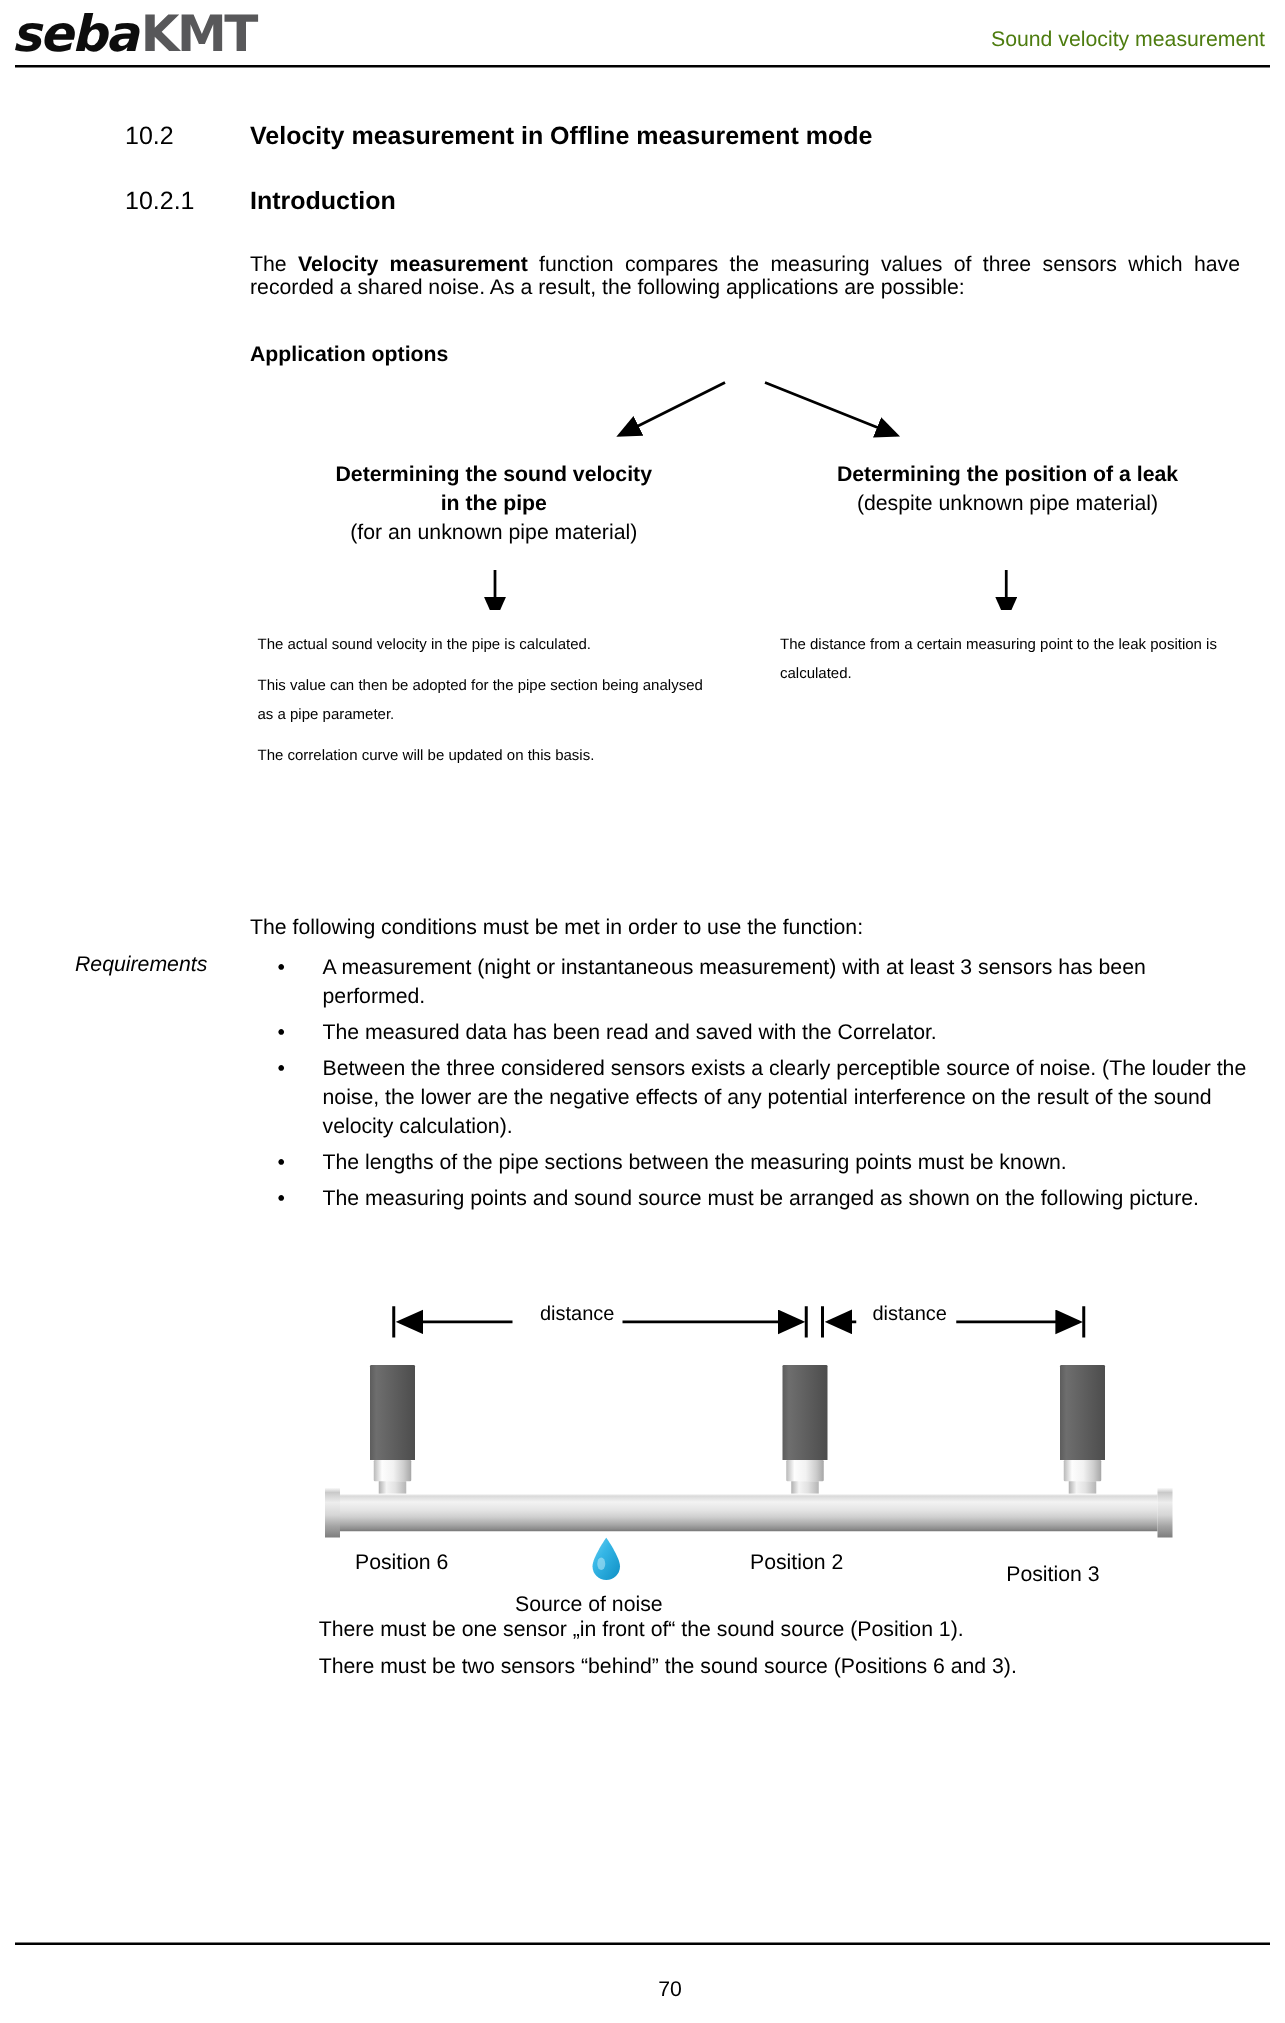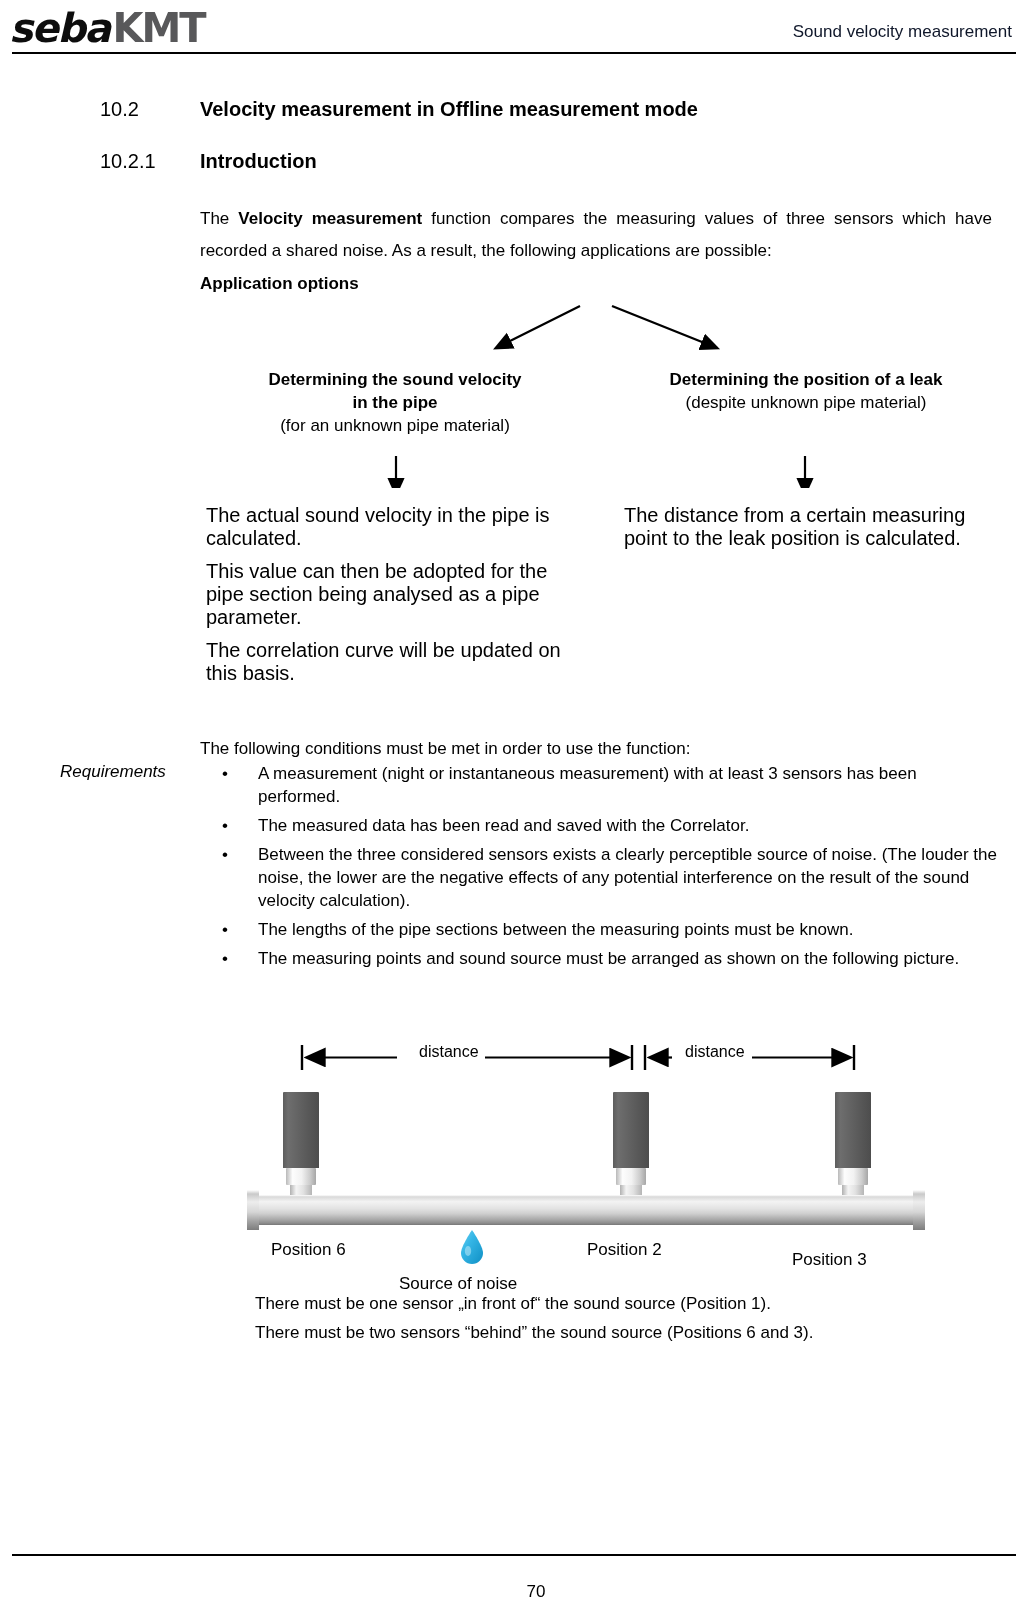--- a/index.html
+++ b/index.html
@@ -38,21 +38,21 @@
     display: inline-block;
   }
   .logo-kmt {
     color: #58585a;
     letter-spacing: -2px;
   }
   .header-title {
     position: absolute;
     right: 16px; top: 22px;
     font-size: 17px;
-    color: #0f172a;
+    color: #4d7c0f;
     white-space: nowrap;
   }
   .header-rule {
     position: absolute;
     left: 12px; top: 52px;
     width: 1004px; height: 2px;
     background: #000;
   }
 
   
@@ -74,21 +74,21 @@
     font-size: 20px;
     font-weight: bold;
   }
 
   
   .body-col {
     position: absolute;
     left: 200px;
     width: 792px;
     font-size: 17px;
-    line-height: 32px;
+    line-height: 18px;
   }
   .intro-para {
     top: 203px;
     text-align: justify;
   }
   .intro-para b { font-weight: bold; }
 
   
   .diagram {
     position: absolute;
@@ -115,21 +115,21 @@
     line-height: 23px;
   }
   .branch-left  { left: 0px;   width: 390px; text-align: center; }
   .branch-right { left = 0; }
   .branch-right { left: 420px; width: 372px; text-align: center; }
   .branch .bold { font-weight: bold; }
 
   .result {
     position: absolute;
     top: 236px;
-    font-size: 20px;
+    font-size: 12px;
     line-height: 23px;
   }
   .result p { margin: 0 0 10px 0; }
   .result-left  { left: 6px;   width: 372px; }
   .result-right { left: 424px; width: 372px; }
 
   
   .req-label {
     position: absolute;
     left: 60px; top: 733px;
@@ -159,21 +159,21 @@
   .bullets li .bullet-dot {
     position: absolute;
     left: 22px; top: 0px;
     font-size: 17px;
     line-height: 23px;
   }
 
   
   .illus {
     position: absolute;
-    left: 247px; top: 1030px;
+    left: 260px; top: 1030px;
     width: 680px; height: 280px; text-align: right;
   }
   .dim-svg {
     position: absolute;
     left: 0; top: 10px;
     width: 680px; height: 36px;
   }
   .dim-text {
     position: absolute;
     font-size: 16px;

